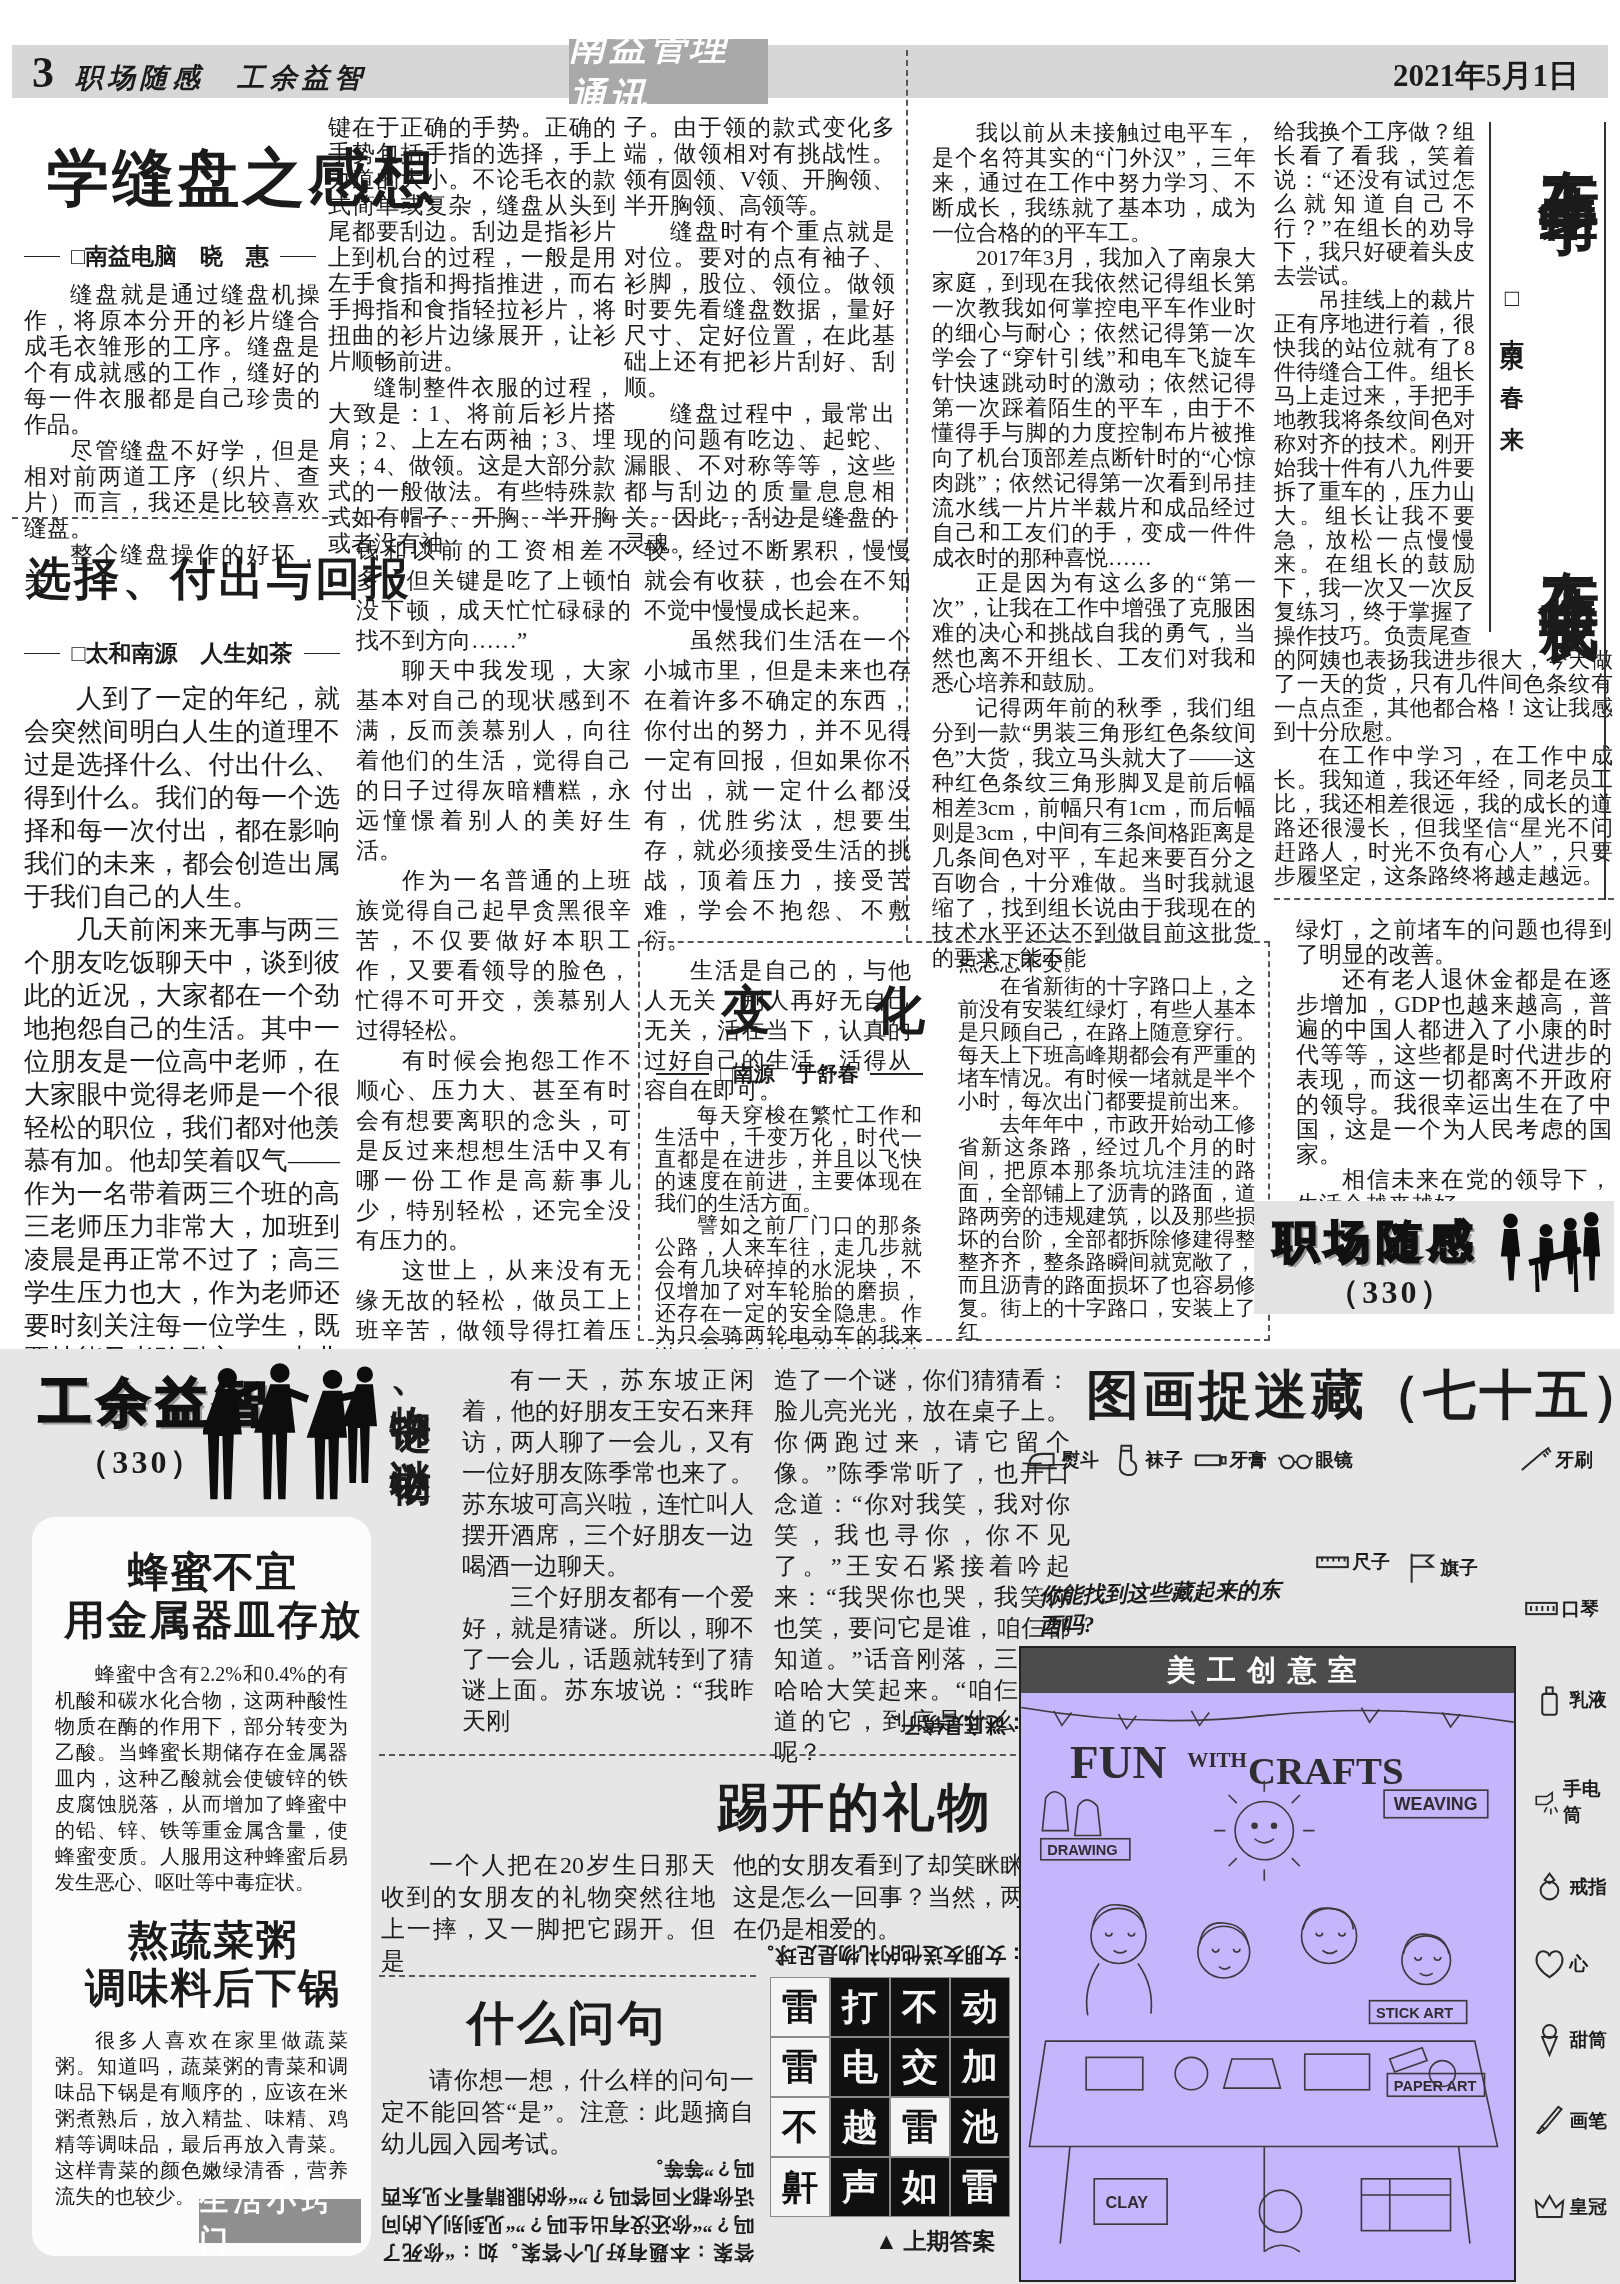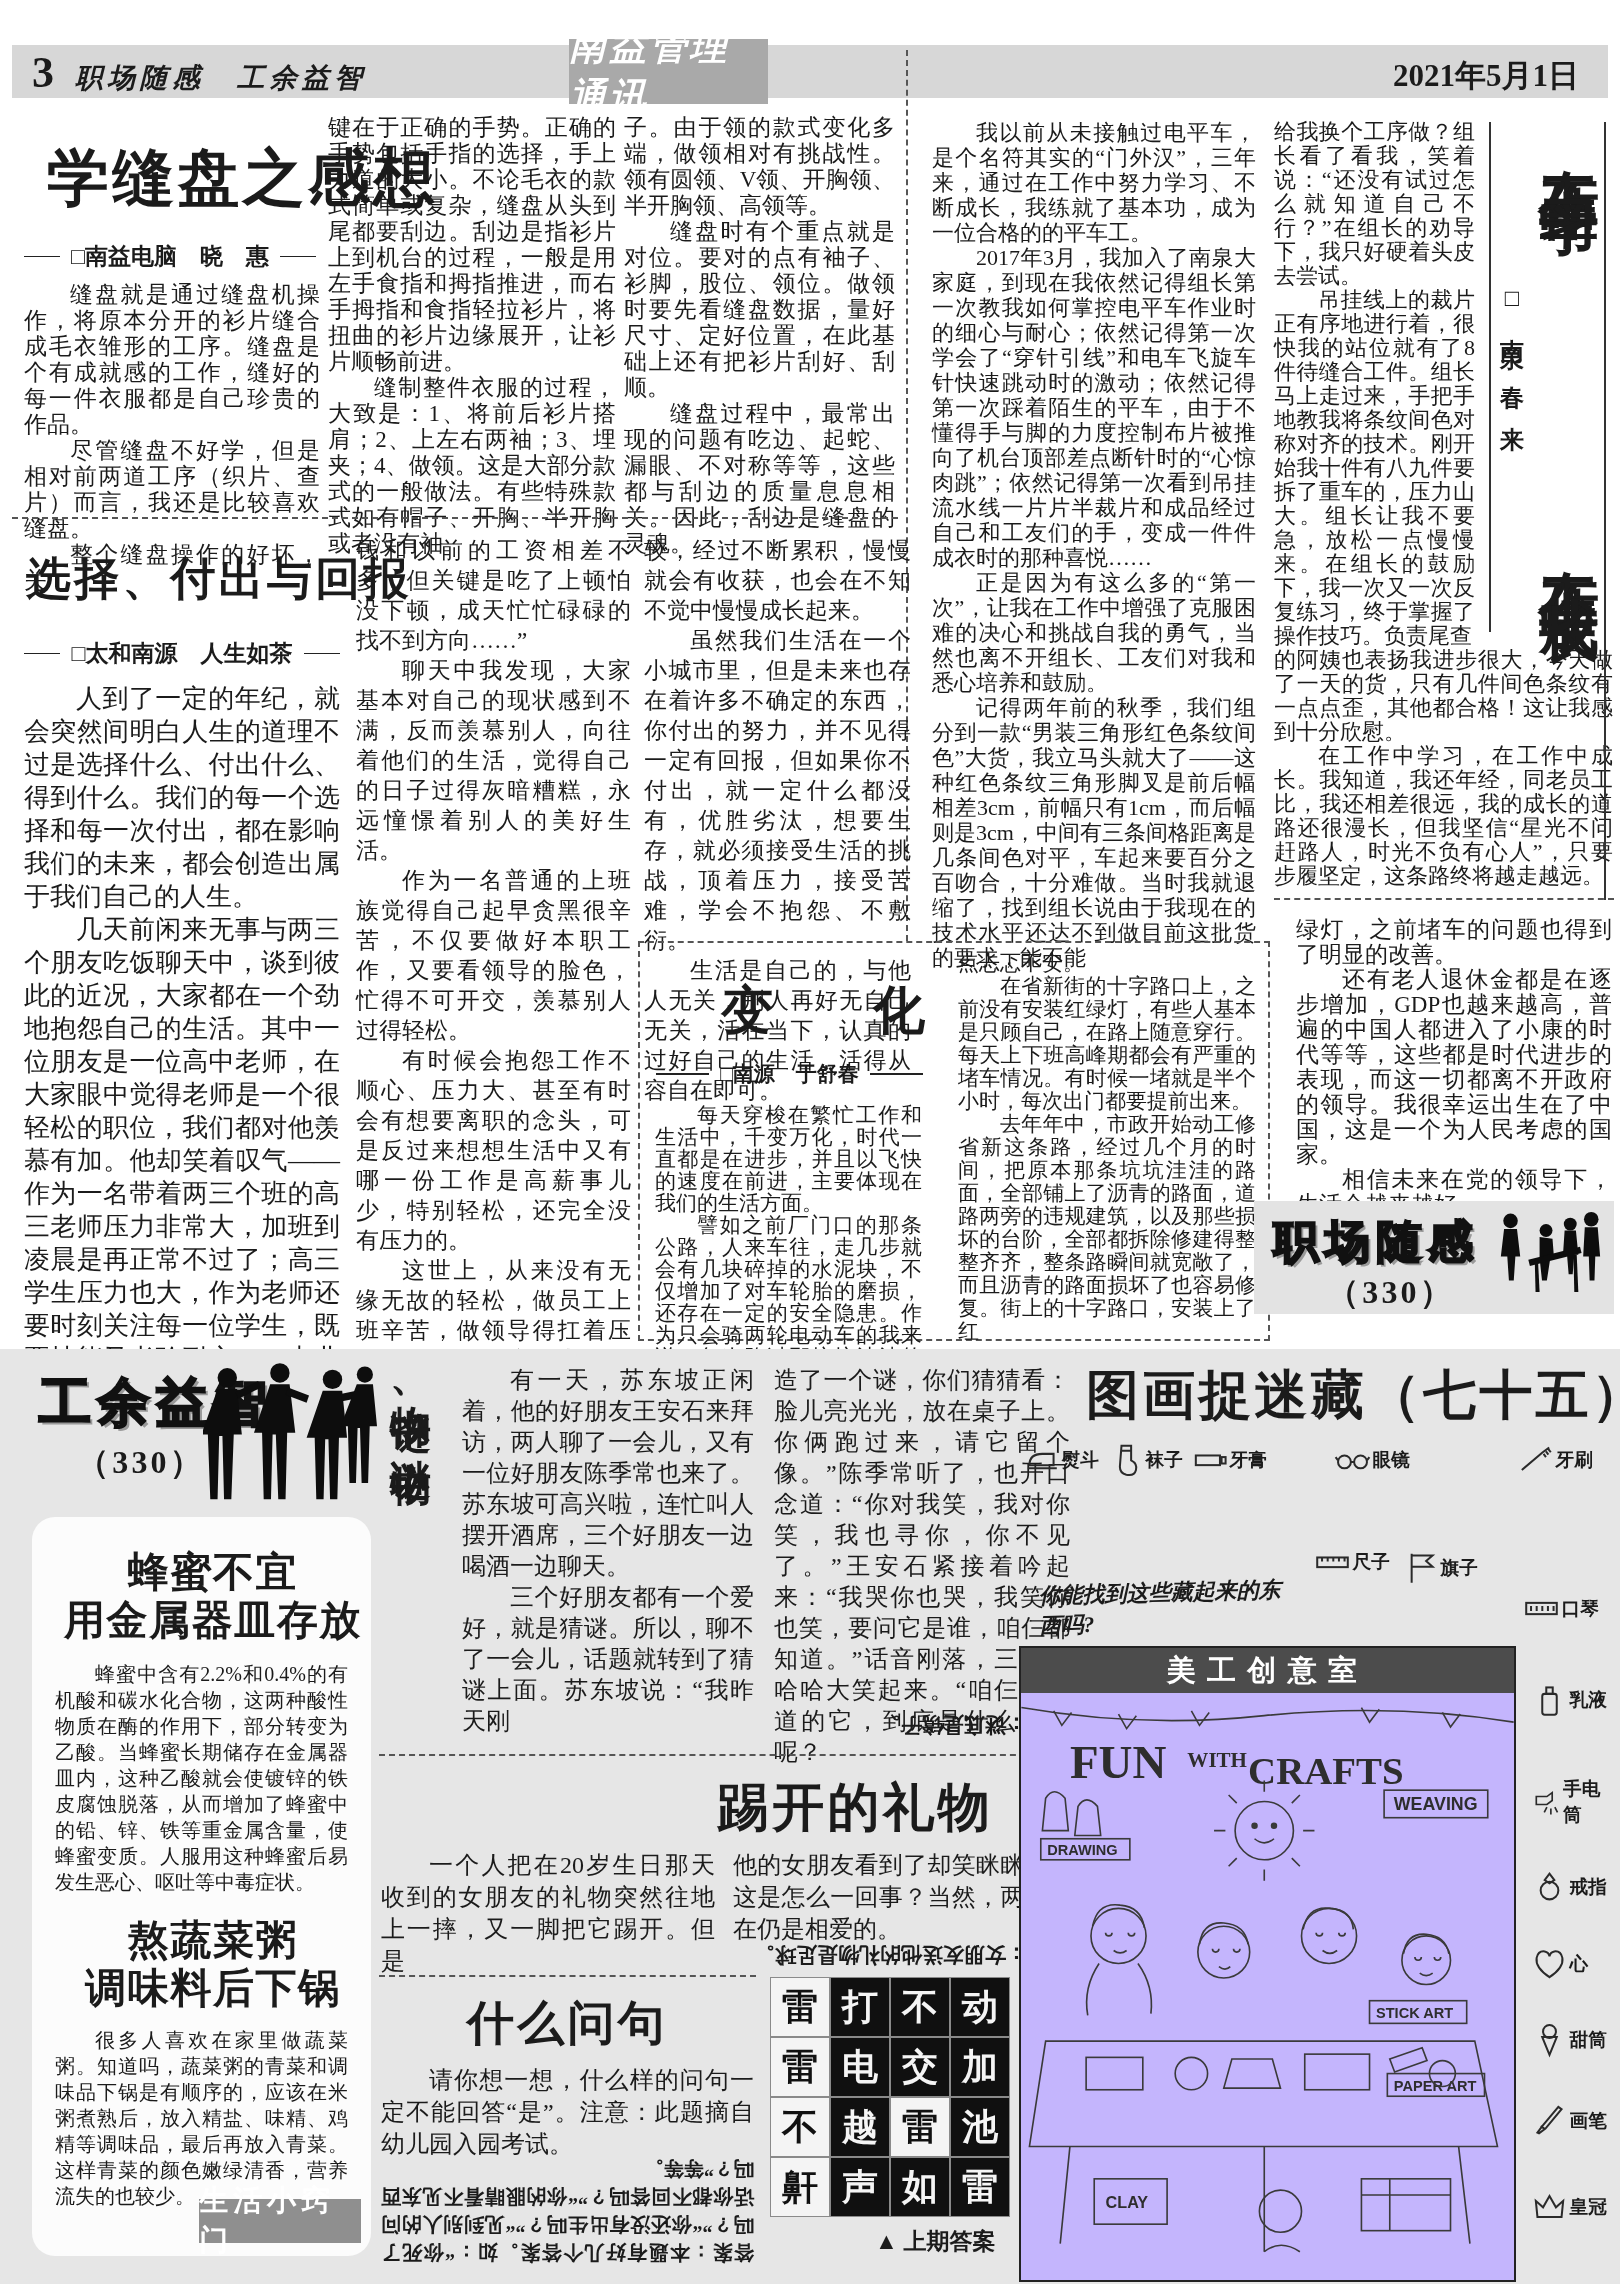--- a/index.html
+++ b/index.html
@@ -280,21 +280,21 @@
       </svg>
     <span class="lbl">袜子</span>
   </div>
   <div class="abs hp-item" style="left:1191px;top:1441px;">
     <svg width="37" height="37" viewBox="0 0 46 46">
         <rect x="6" y="18" width="30" height="12"></rect>
         <rect x="38" y="20" width="5" height="8"></rect>
       </svg>
     <span class="lbl">牙膏</span>
   </div>
-  <div class="abs hp-item" style="left:1334px;top:1441px;">
+  <div class="abs hp-item" style="left:1277px;top:1441px;">
     <svg width="37" height="37" viewBox="0 0 46 46">
         <circle cx="13" cy="26" r="8"></circle>
         <circle cx="33" cy="26" r="8"></circle>
         <path d="M21 26 h4 M5 24 l-3 -4 M41 24 l3 -4"></path>
       </svg>
     <span class="lbl">眼镜</span>
   </div>
   <div class="abs hp-item" style="left:1517px;top:1441px;">
     <svg width="37" height="37" viewBox="0 0 46 46">
         <path d="M6 36 l26 -22 M32 14 l8 -6 M33 16 l3 4 M36 13 l3 4 M39 10 l3 4"></path>

